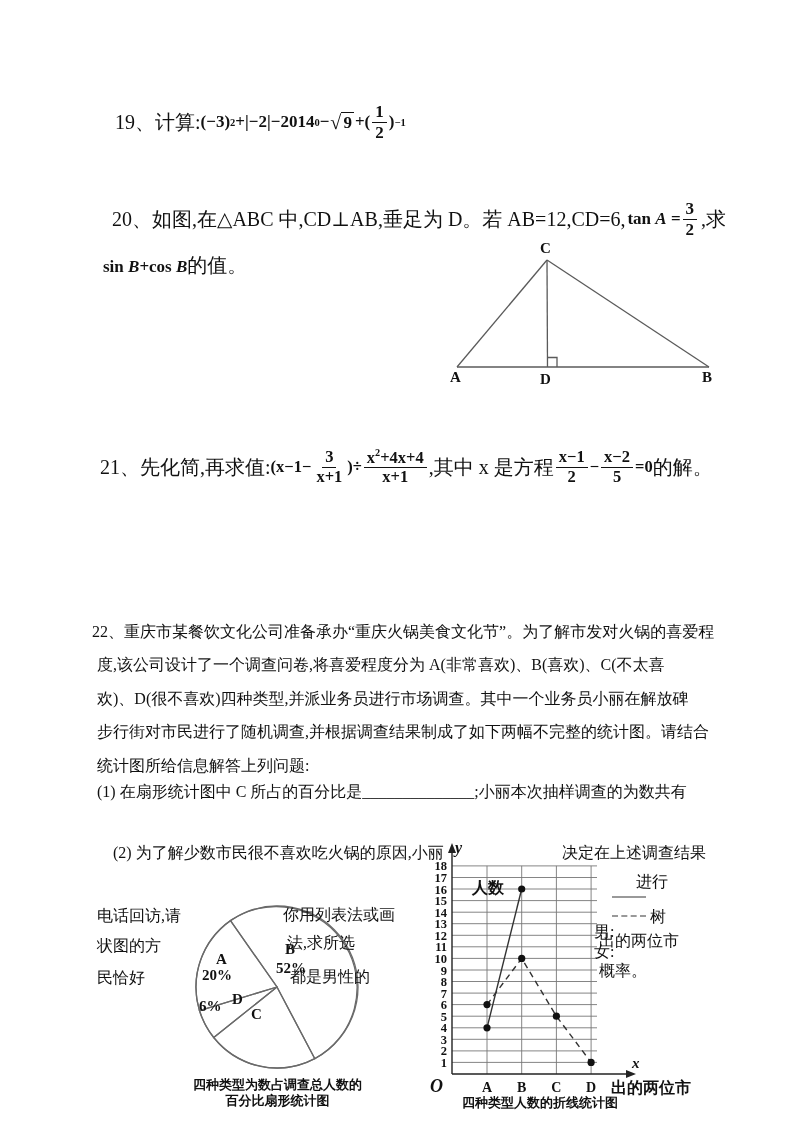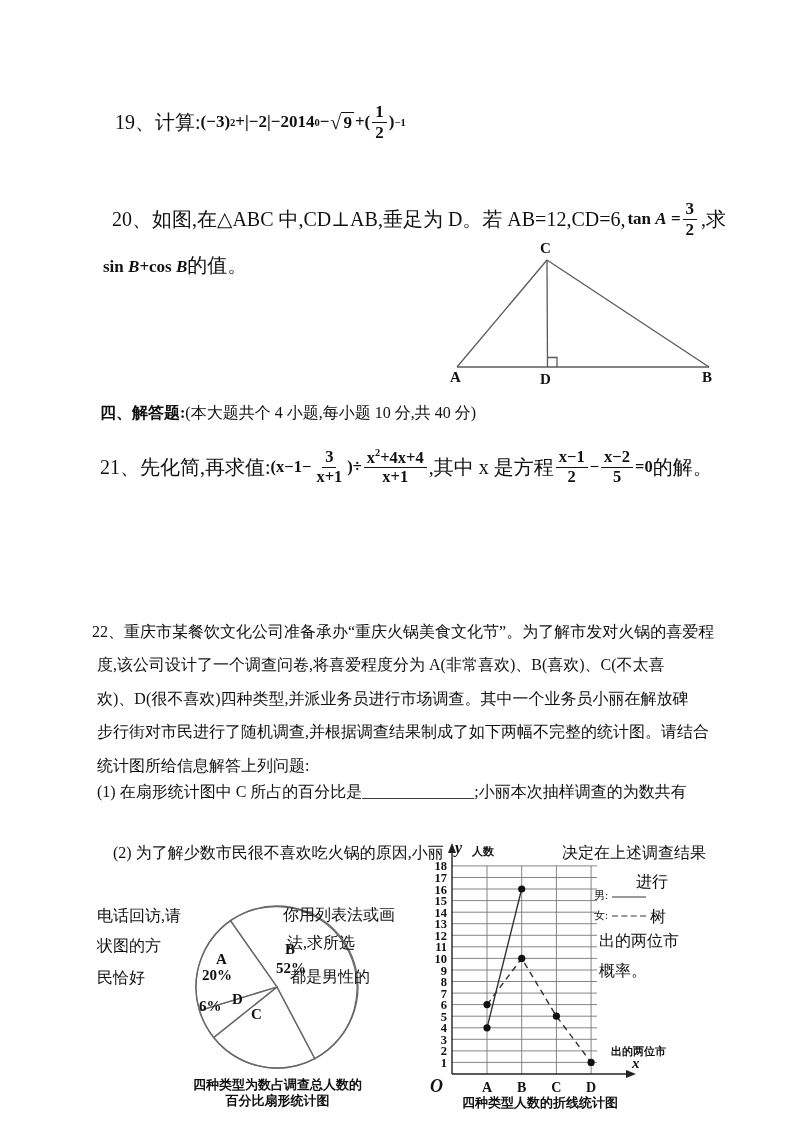--- a/index.html
+++ b/index.html
@@ -14,21 +14,21 @@
         font-weight:700;margin:0 2px;vertical-align:middle;}
   .fnum{border-bottom:1.6px solid #111;padding:0 3px;display:block;}
   .fden{display:block;padding:0 3px;}
   sup{font-size:0.62em;font-weight:700;}
   .sqrt{display:inline-flex;align-items:flex-start;margin:0 1px;}
   .sqrt-sym{font-size:1.18em;line-height:1;}
   .sqrt-bar{border-top:1.7px solid #111;padding:0 2px;}
   .b{font-weight:700;}
   .it{font-style:italic;}
   .cap{position:absolute;font-weight:700;font-size:13px;white-space:nowrap;z-index:2;}
-  .small{font-size:11px;}
+  .small{font-size:16px;margin-top:34px;}
   .pielab{position:absolute;font-weight:700;font-size:15px;z-index:2;white-space:nowrap;}
   .leg-solid{position:absolute;width:34px;border-top:2px solid #999;z-index:2;}
   .leg-dash{position:absolute;width:34px;border-top:2px dashed #999;z-index:2;}
   svg.fig{position:absolute;left:0;top:0;z-index:1;pointer-events:none;}
   .figtext{font-family:"Liberation Serif","DejaVu Serif",serif;}
 </style>
 </head>
 <body>
 
 <div class="page">
@@ -145,23 +145,20 @@
   </div>
   <div class="t" style="left:103px;top:252px;">
     <span class="math"><span>sin</span>&nbsp;<span class="it">B</span><span>+</span><span>cos</span>&nbsp;<span class="it">B</span></span><span class="zh">的值。</span>
   </div>
 
   <span class="t b" style="left:540px;top:240px;font-size:15px;">C</span>
   <span class="t b" style="left:450px;top:369px;font-size:15px;">A</span>
   <span class="t b" style="left:540px;top:371px;font-size:15px;">D</span>
   <span class="t b" style="left:702px;top:369px;font-size:15px;">B</span>
 
-  <div class="t" style="left:100px;top:403px;">
-    <span class="b">四、解答题:</span><span>(本大题共个 4 小题,每小题 10 分,共 40 分)</span>
-  </div>
 
   <div class="row" style="left:100px;top:438px;height:58px;">
     <span class="zh">21、</span>
     <span class="zh">先化简,再求值:</span>
     <span class="math m16">
       <span>(x−1−</span>
       <span class="frac">
         <span class="fnum">3</span>
         <span class="fden">x+1</span>
       </span>

